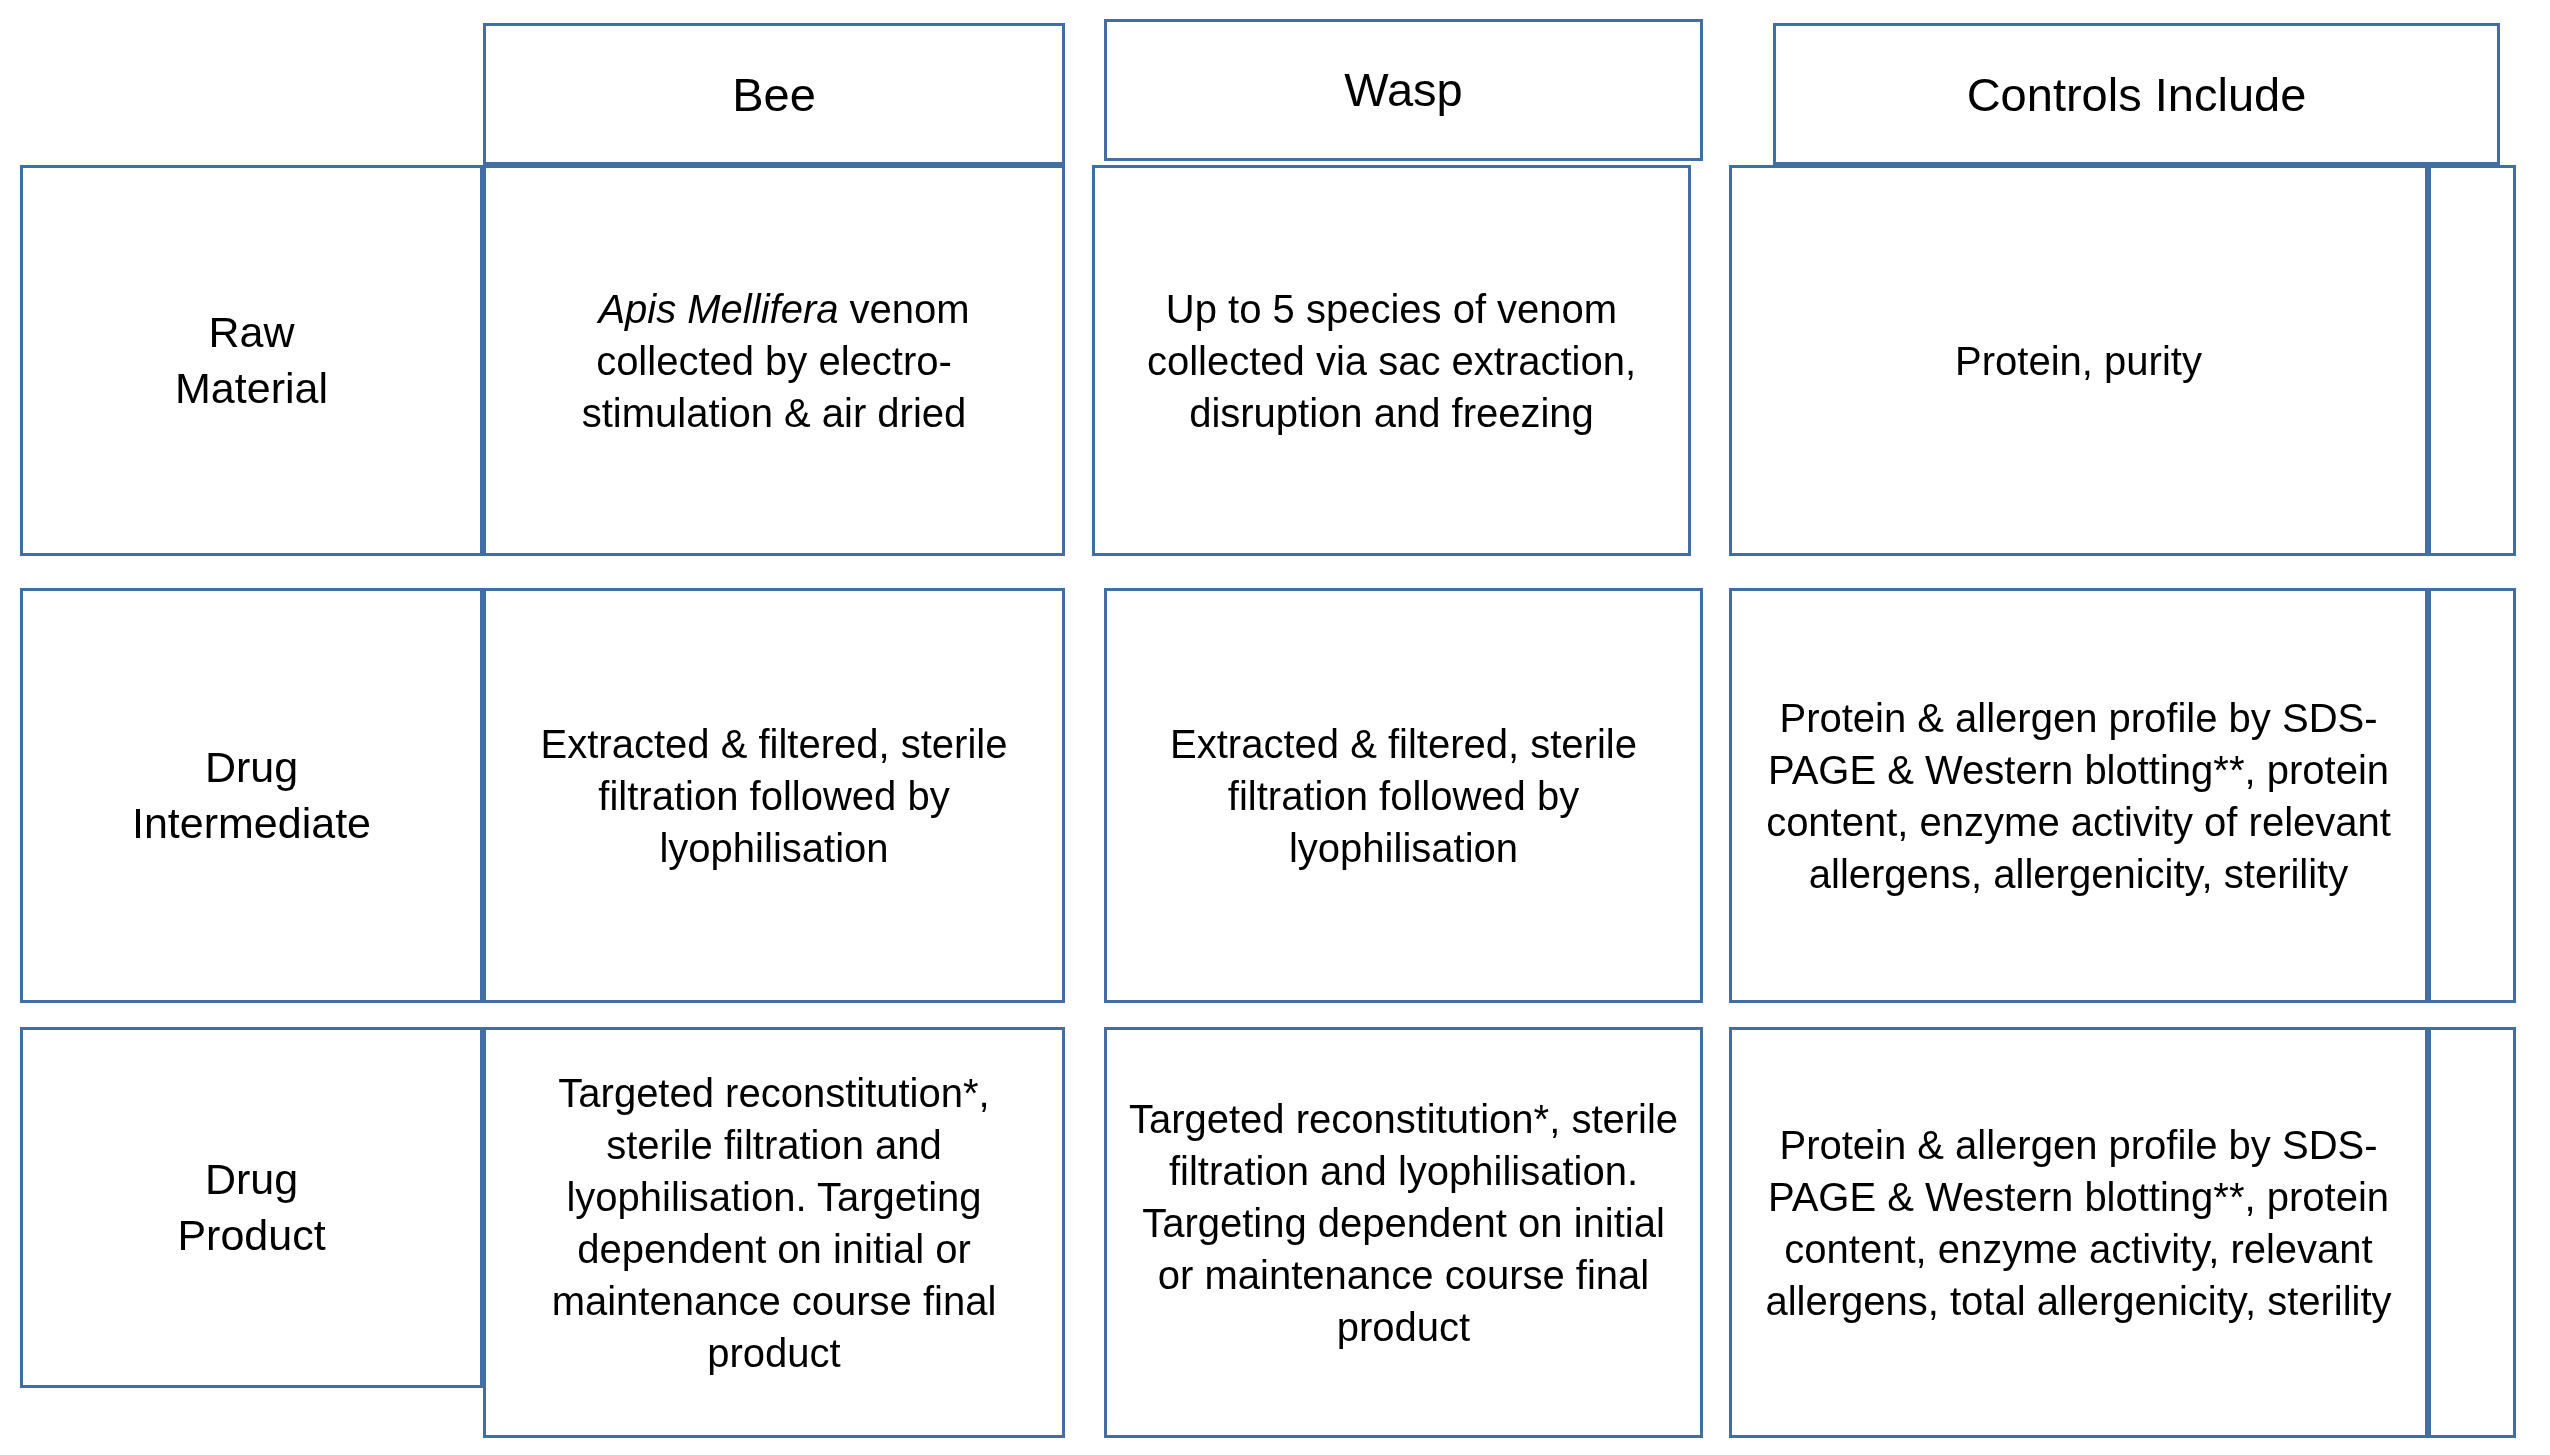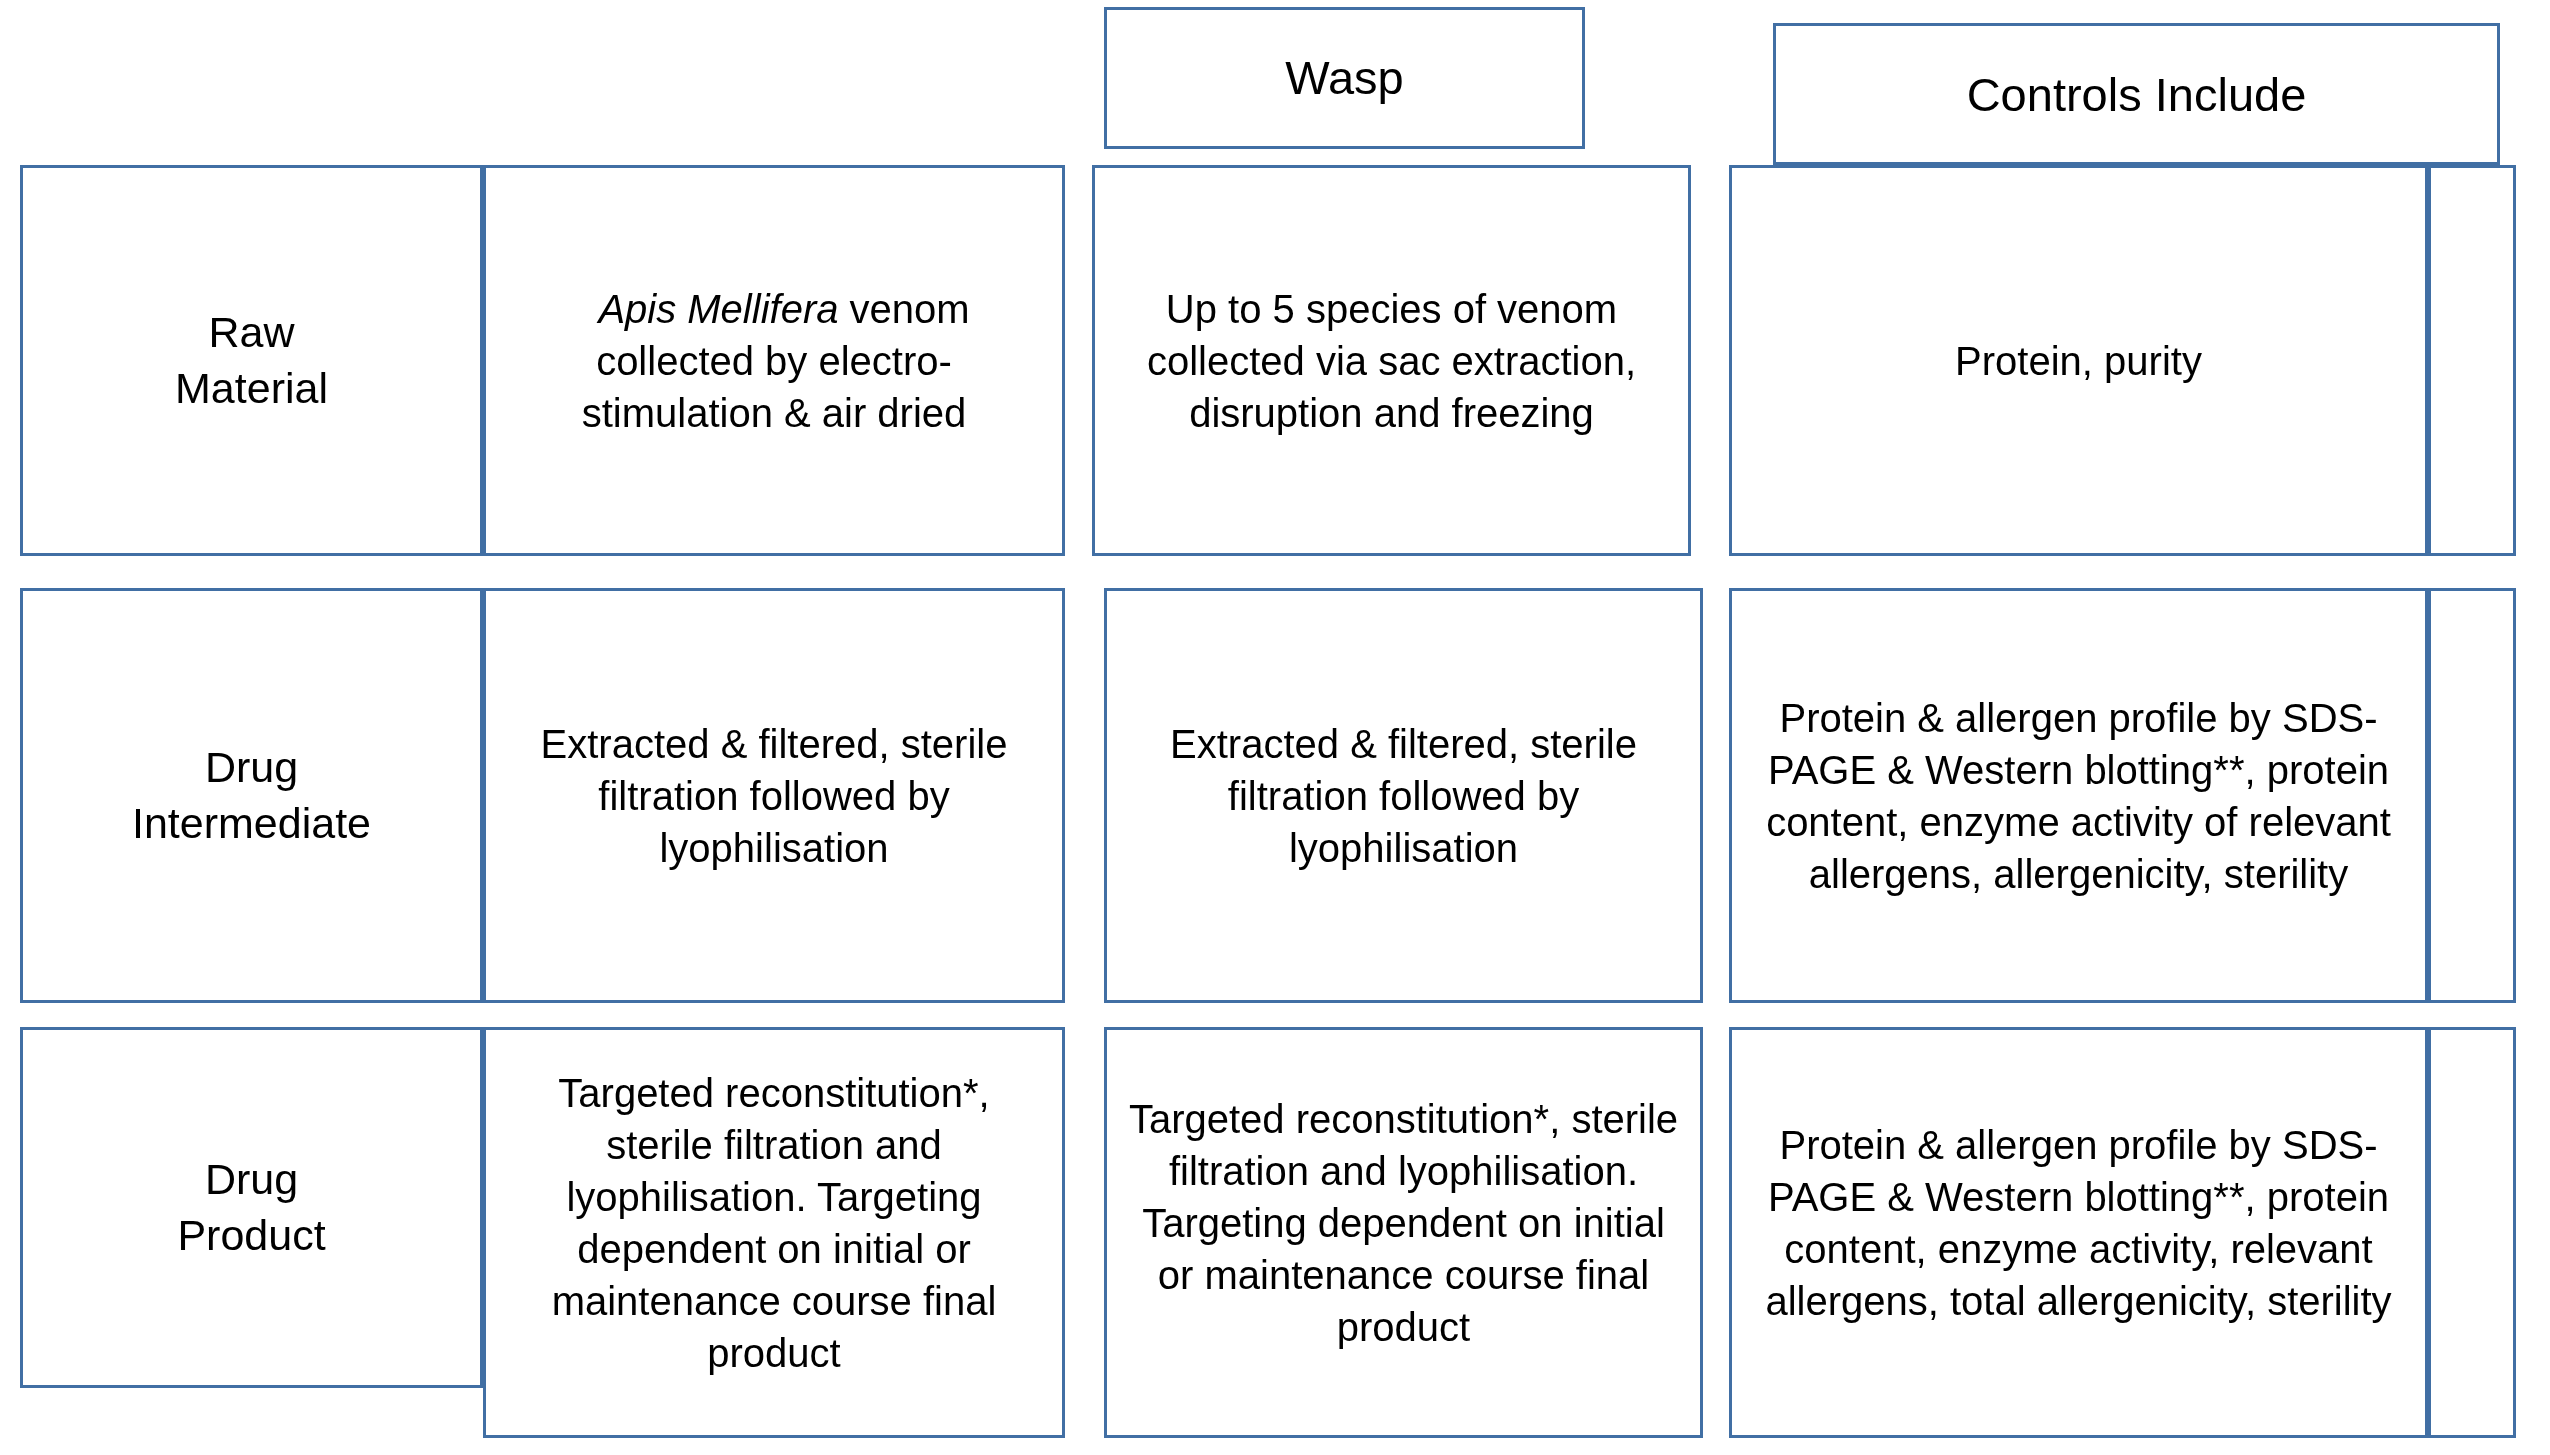--- a/index.html
+++ b/index.html
@@ -59,21 +59,21 @@
     font-size: 40px;
     font-weight: 400;
   }
 
   .italic { font-style: italic; margin-left: 20px; }
 
   
 
   
   .h-bee      { left: 483px;  top: 23.4px;   width: 582px;  height: 142px; }
-  .h-wasp     { left: 1104px; top: 7px;   width: 481px;  height: 142px; }
+  .h-wasp     { left: 1104px; top: 19px;   width: 599px;  height: 142px; }
   .h-controls { left: 1729px; top: 23.4px;   width: 727px;  height: 142px; margin-left: 44px; }
 
   
   .r1-label    { left: 20px;   top: 165px;  width: 463px;  height: 391px; }
   .r1-bee      { left: 483px;  top: 165px;  width: 582px;  height: 391px; }
   .r1-wasp     { left: 1092px; top: 165px;  width: 599px;  height: 391px; }
   .r1-controls { left: 1729px; top: 165px;  width: 699px;  height: 391px; }
   .r1-extra    { left: 2428px; top: 165px;  width: 88px;  height: 391px; }
 
   
@@ -93,20 +93,23 @@
   
   .r3-bee .cell-inner,
   .r3-wasp .cell-inner,
   .r3-controls .cell-inner { transform: translateY(-10px); }
 </style>
 </head>
 <body>
 
 <div id="stage">
 
+  <div class="cell hdr h-bee">
+    <span class="cell-inner">Bee</span>
+  </div>
 
   <div class="cell hdr h-wasp">
     <span class="cell-inner">Wasp</span>
   </div>
 
   <div class="cell hdr h-controls">
     <span class="cell-inner">Controls Include</span>
   </div>
 
   <div class="cell rowlabel r1-label">

